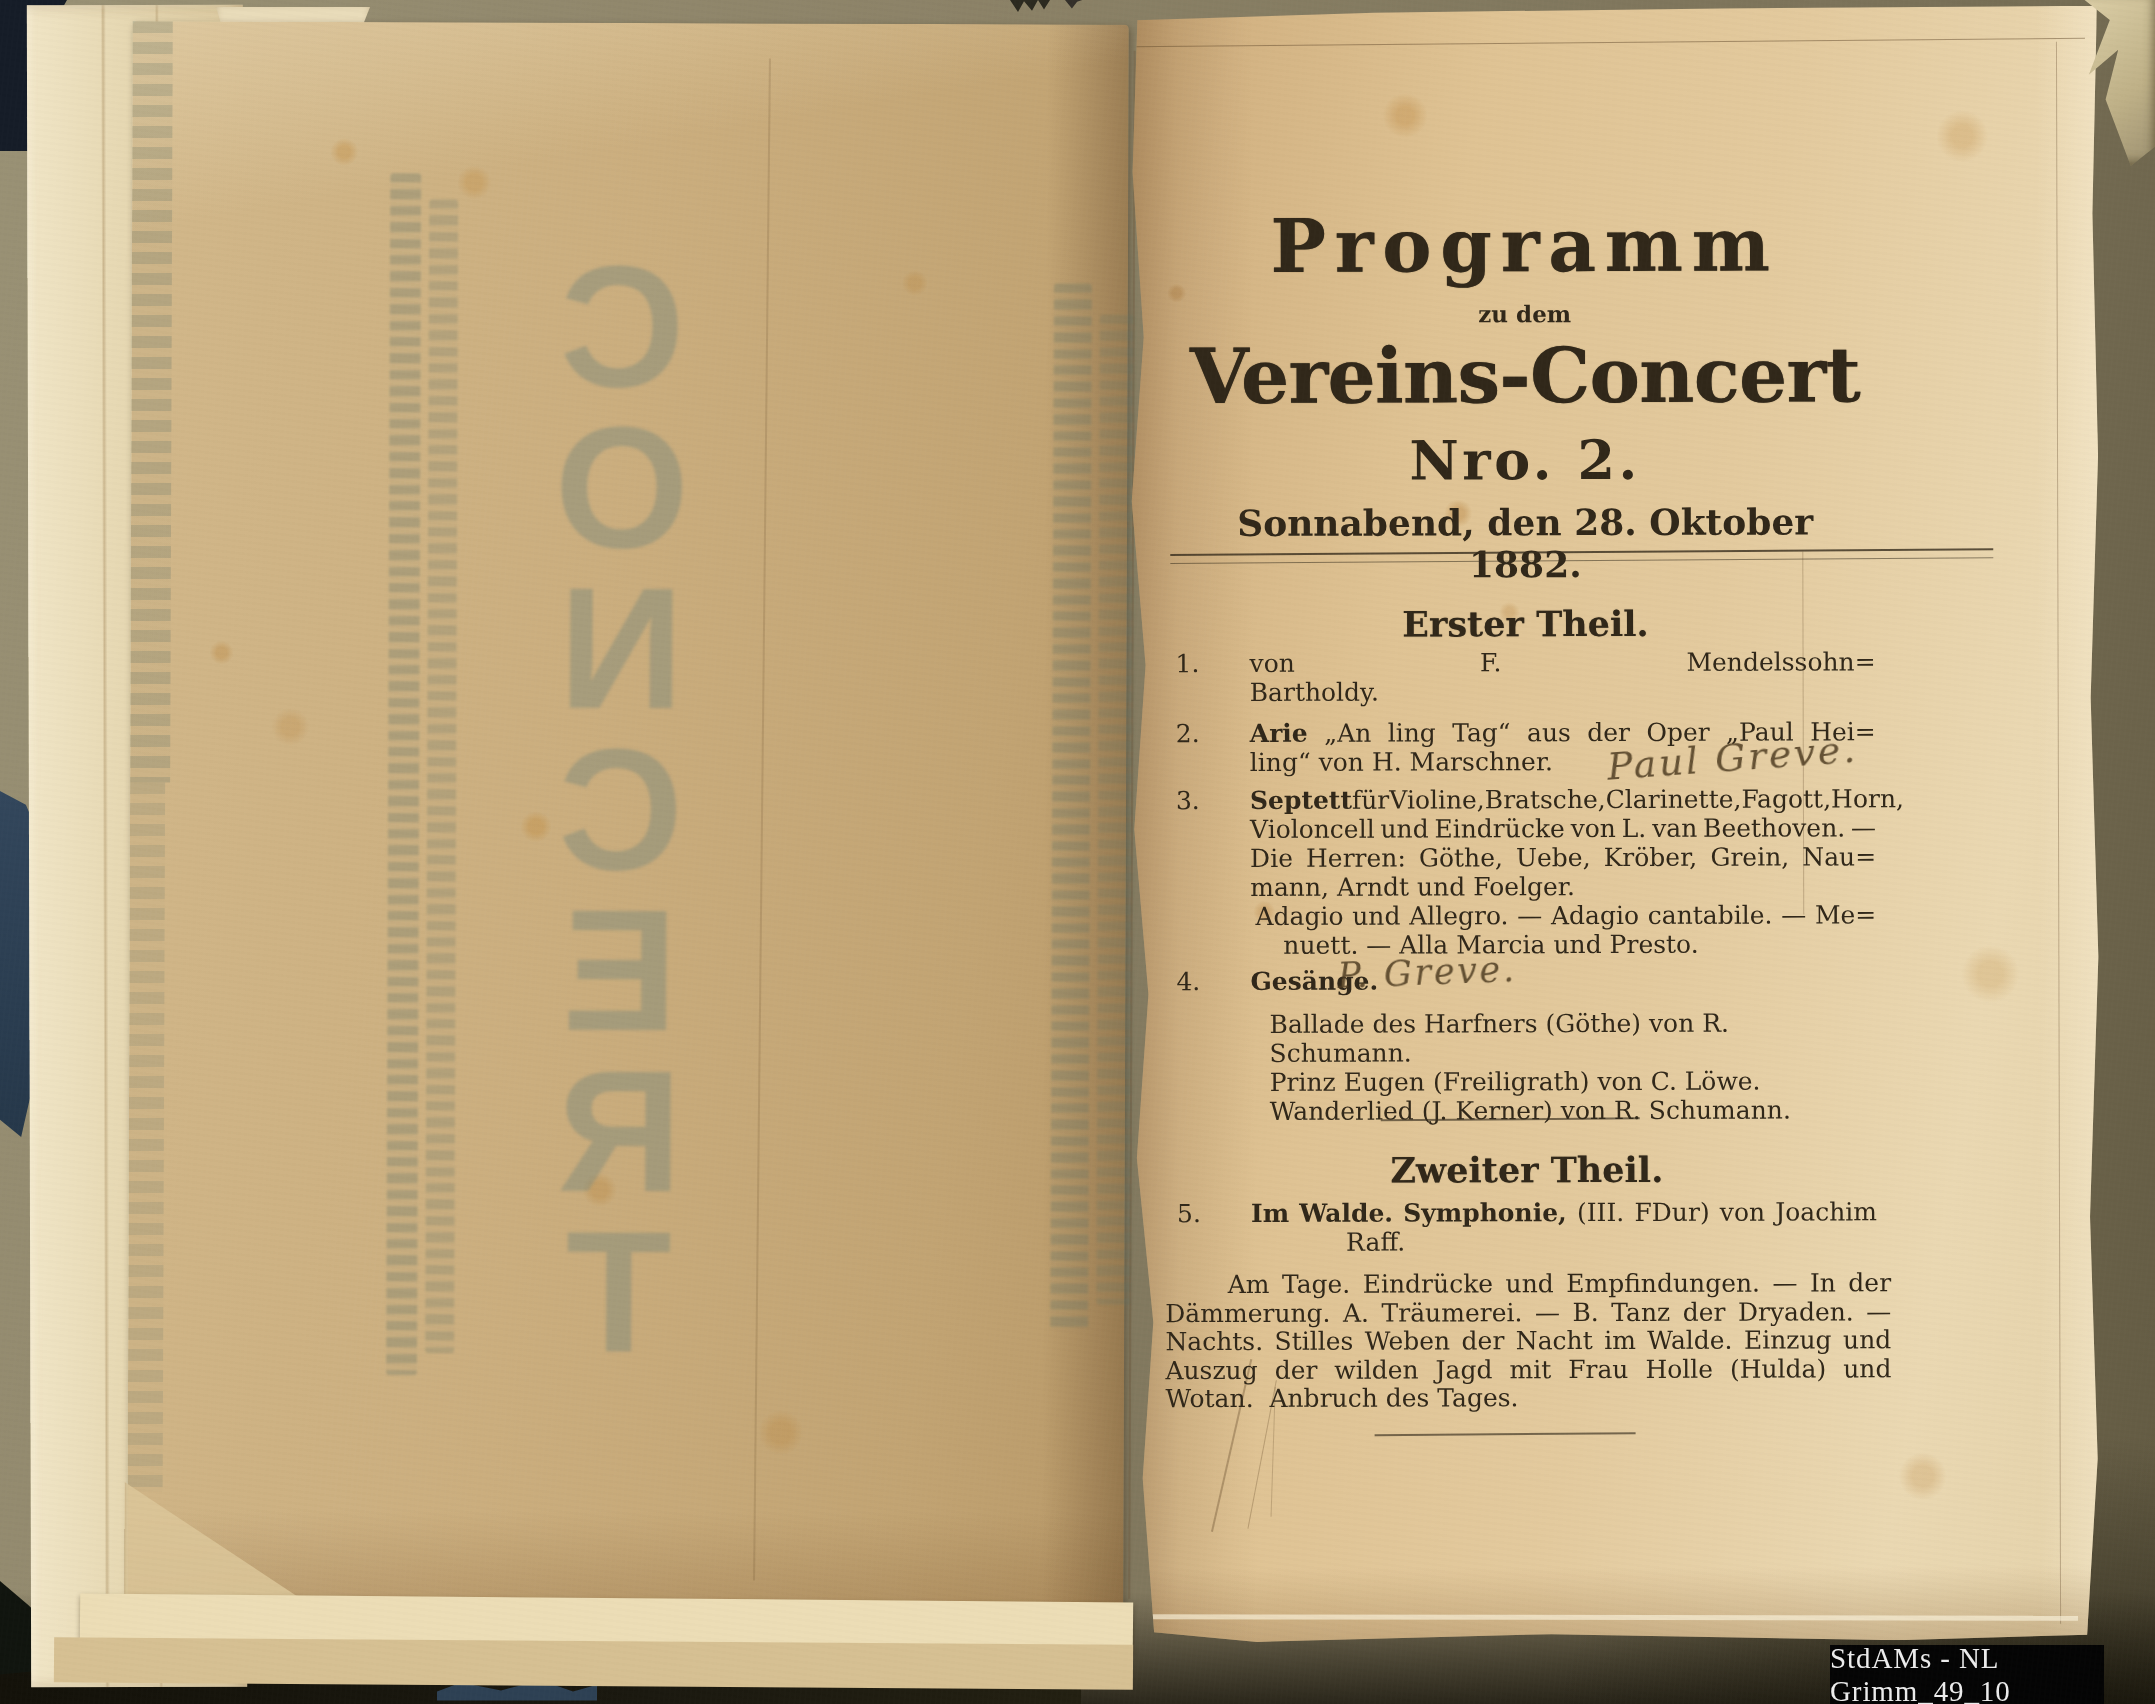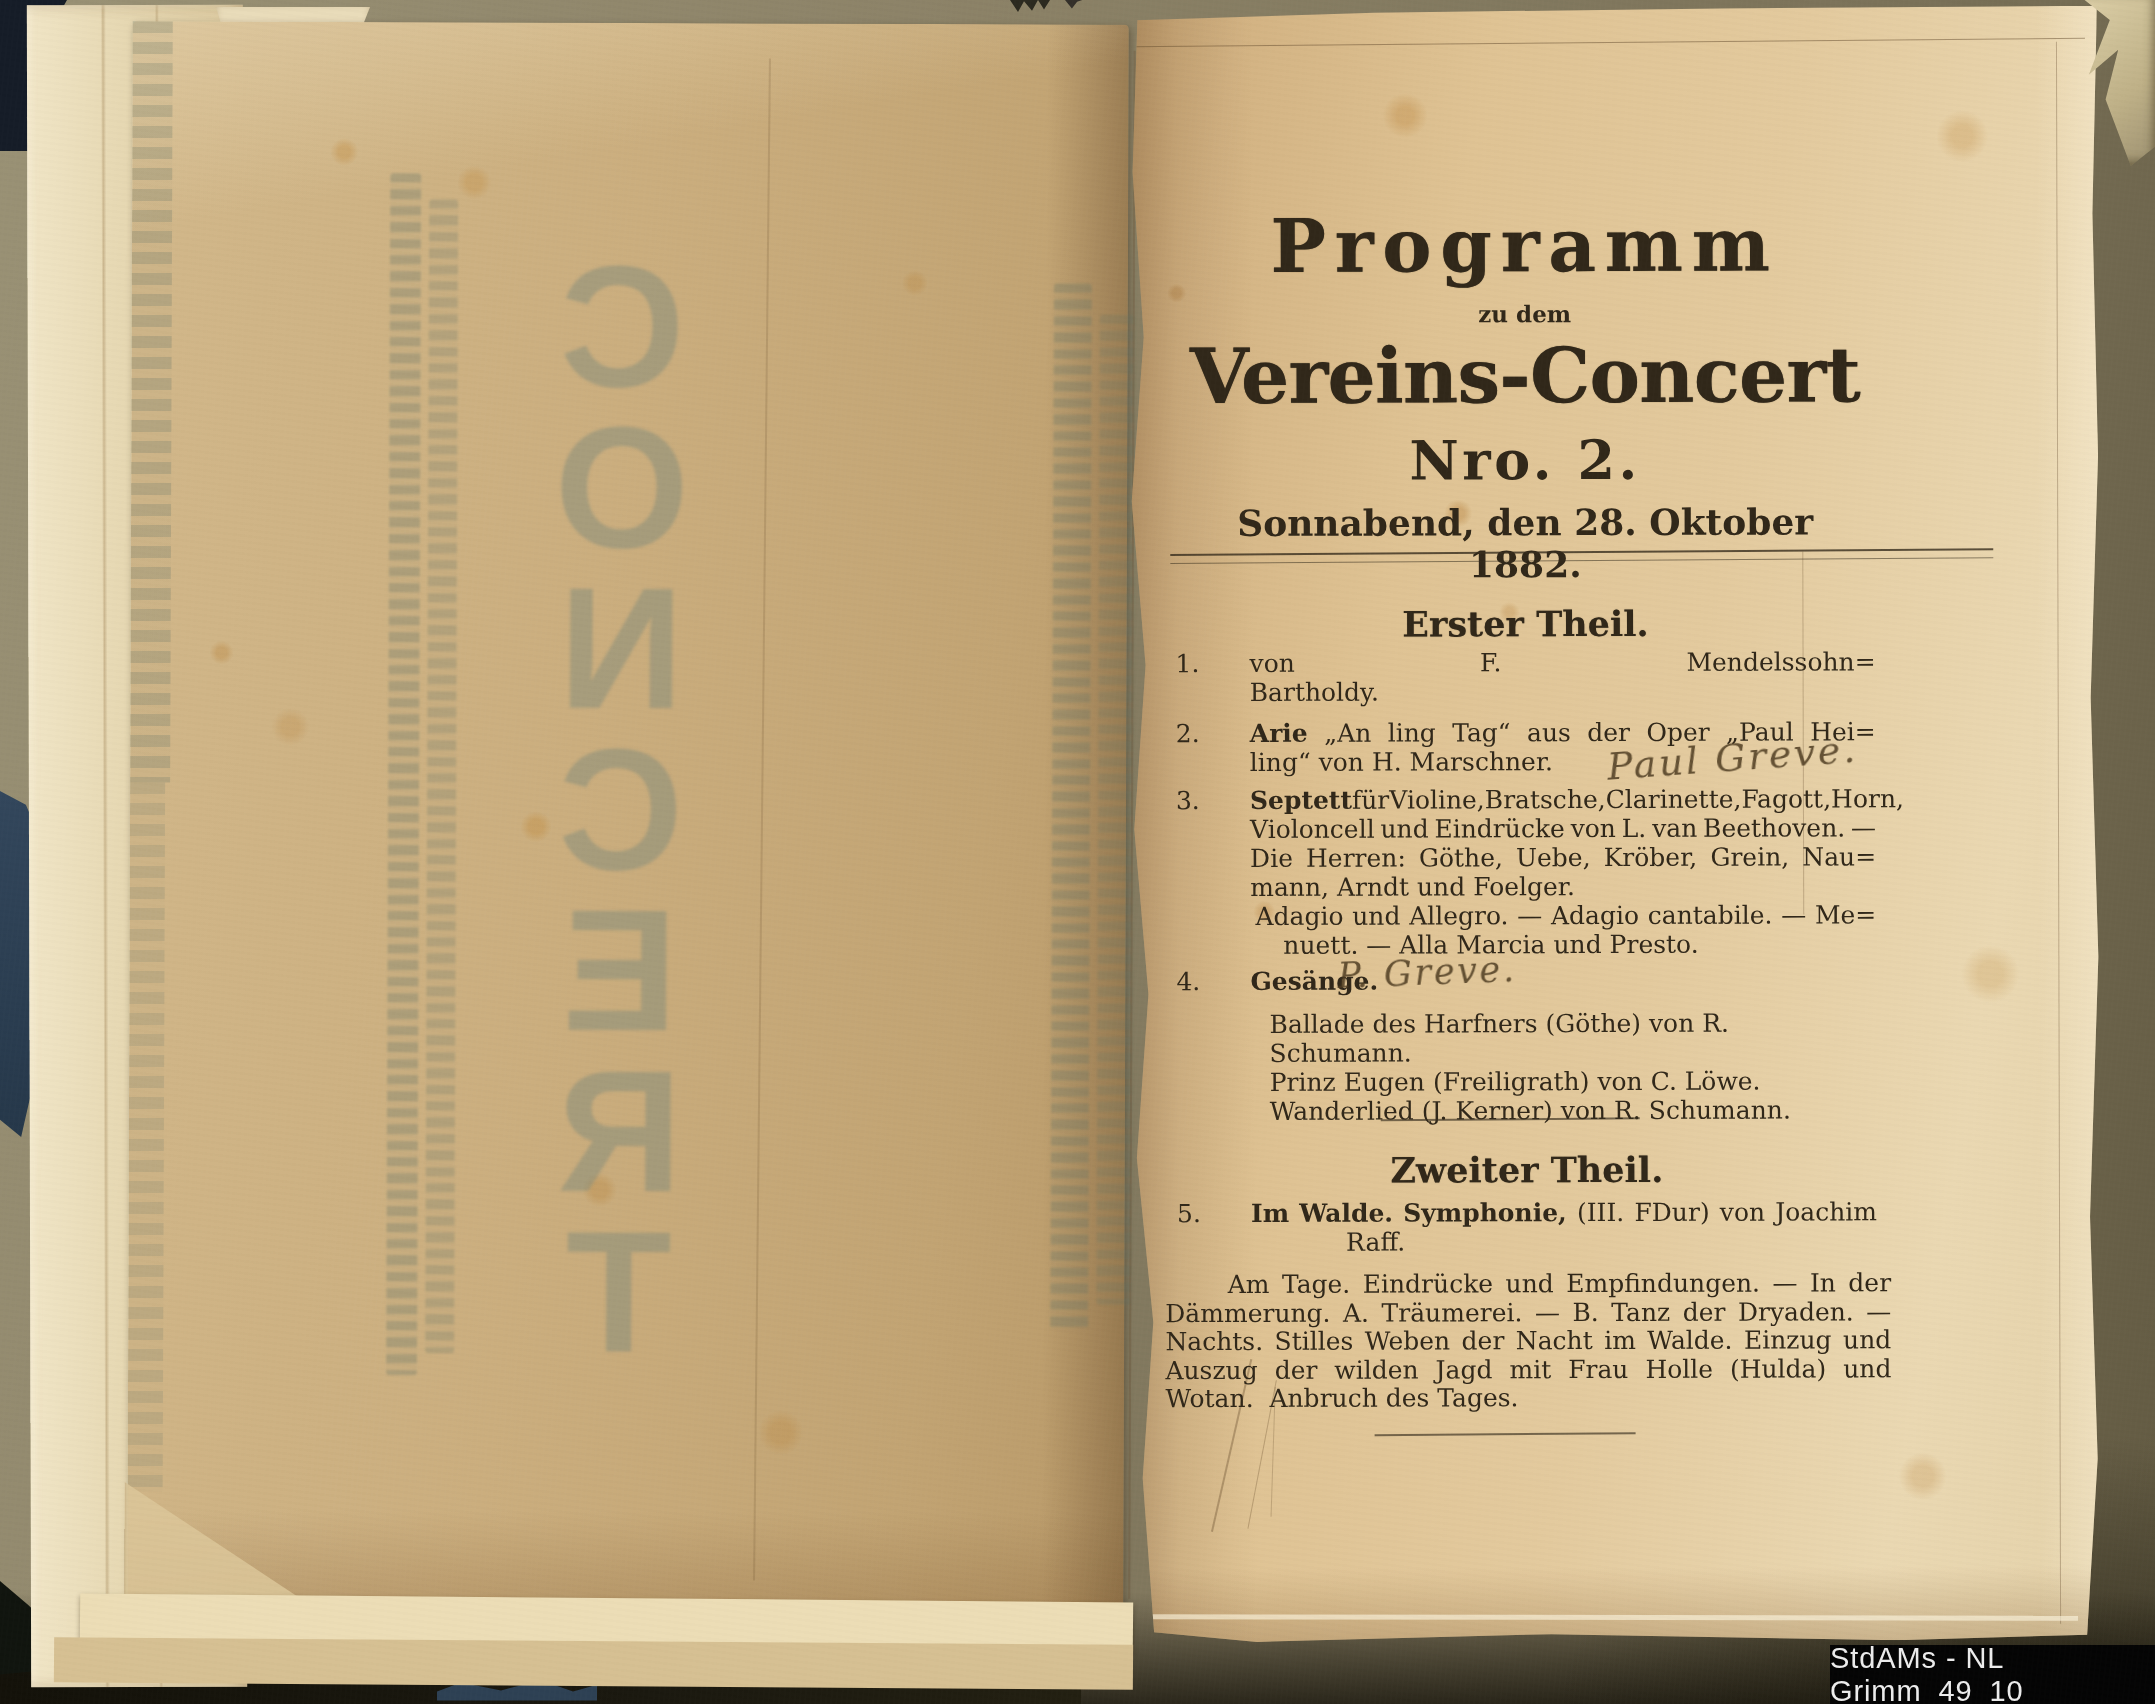--- a/index.html
+++ b/index.html
@@ -145,22 +145,22 @@
       filter:blur(0.3px);white-space:nowrap;}
   
   .speck1{position:absolute;left:1010px;top:0;width:40px;height:12px;background:#2c2a20;
       clip-path:polygon(0 0,20% 100%,35% 10%,55% 90%,70% 0,85% 80%,100% 0);}
   .speck2{position:absolute;left:1065px;top:0;width:17.3px;height:8.6px;background:#34302a;
       clip-path:polygon(0 0,40% 100%,70% 20%,100% 0);}
   .crumple{position:absolute;left:2072px;top:0;width:84px;height:166px;
       background:linear-gradient(140deg,#ddd0a8,#bfb188 60%,#9d9170);
       clip-path:polygon(15% 0,100% 0,100% 88%,70% 100%,40% 60%,55% 30%,20% 45%,45% 12%);
       box-shadow:inset -3.5px -5.2px 8.6px rgba(60,50,25,.5);}
-  .label{position:absolute;left:1830px;top:1645px;width:326px;height:60px;background:#050505;
-      color:#ececec;font-family:Liberation Sans, sans-serif;font-size:29px;letter-spacing:0.9px;
+  .label{position:absolute;left:1830px;top:1645px;width:274px;height:60px;background:#050505;
+      color:#ececec;font-family:Liberation Serif, serif;font-size:29px;letter-spacing:0.9px;
       display:flex;align-items:center;justify-content:center;}
 </style>
 </head>
 <body>
 
 <div class="scene">
   <div class="bg"></div>
 
   <div class="cover-topleft"></div>
   <div class="cover-blue"></div>

